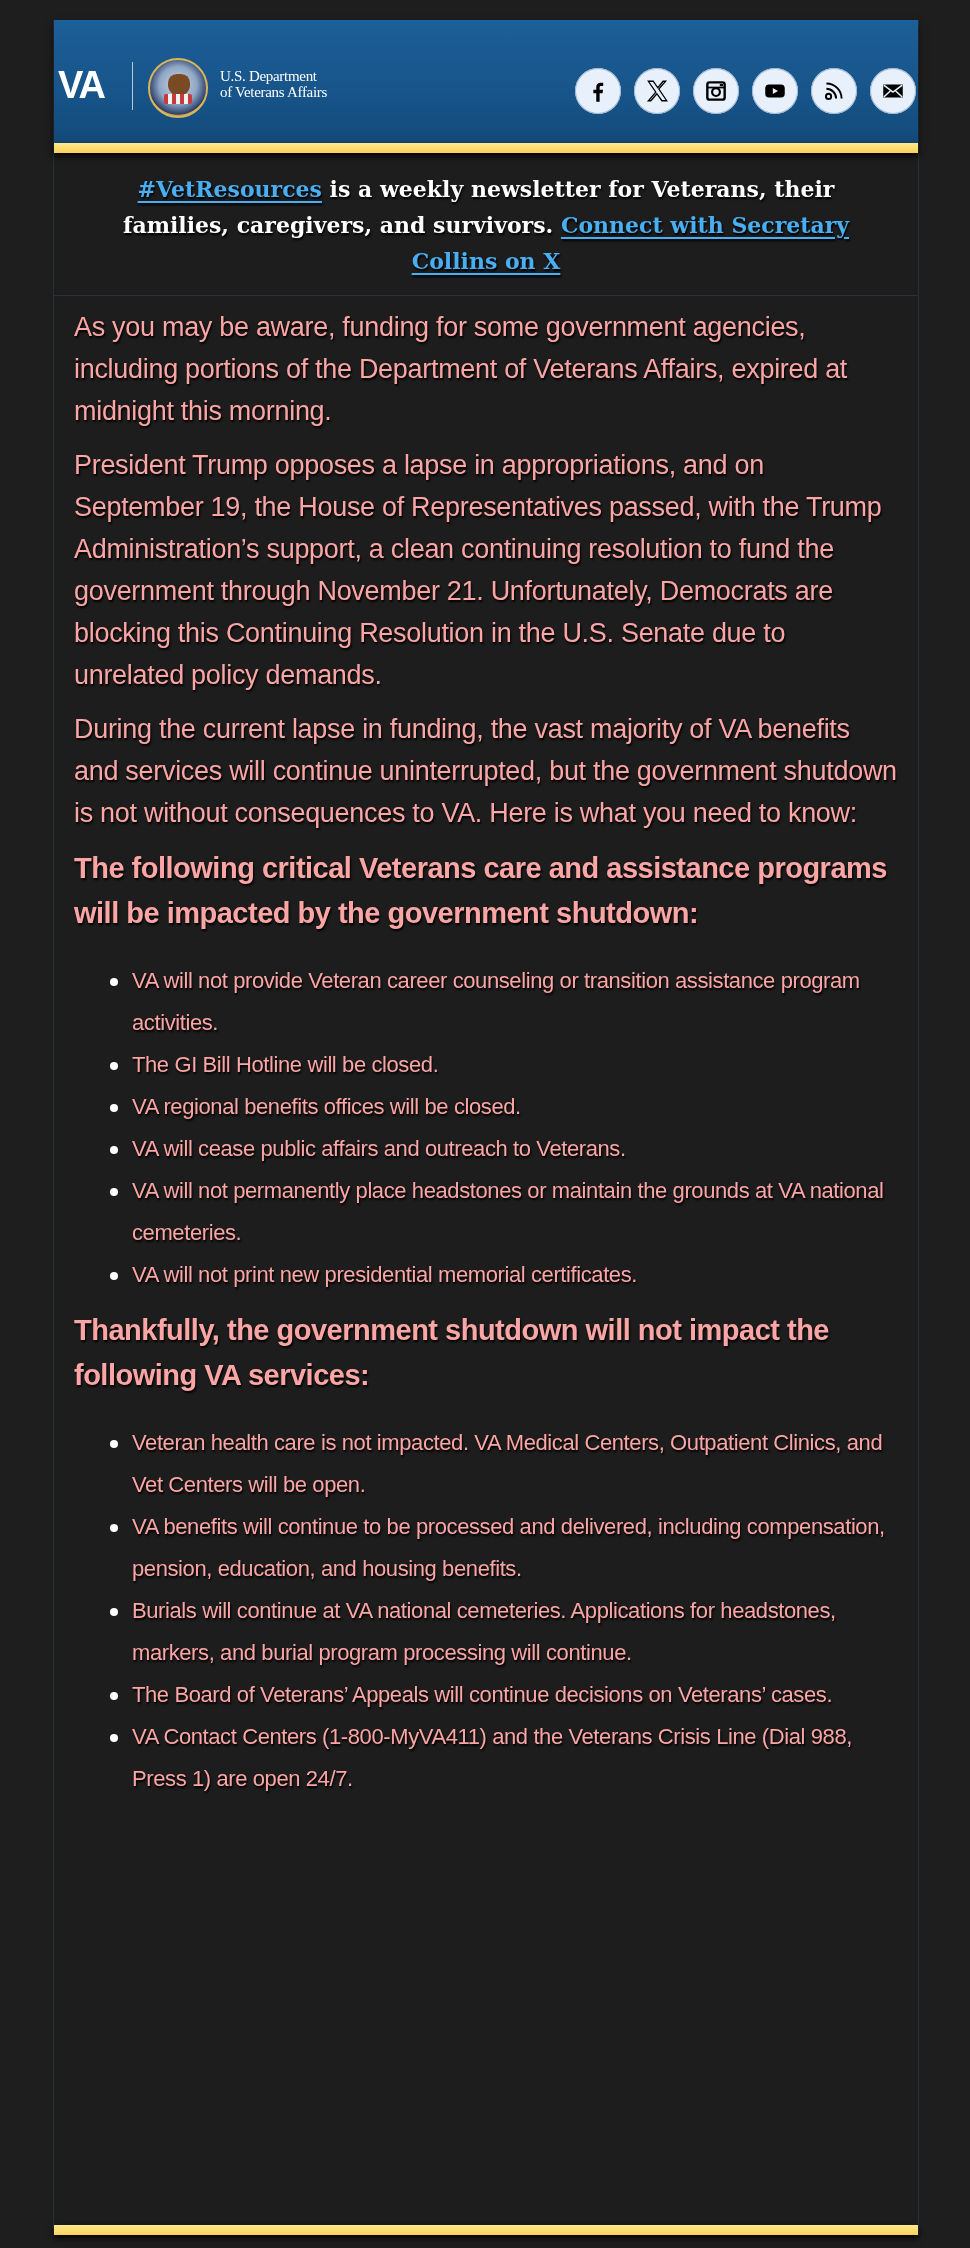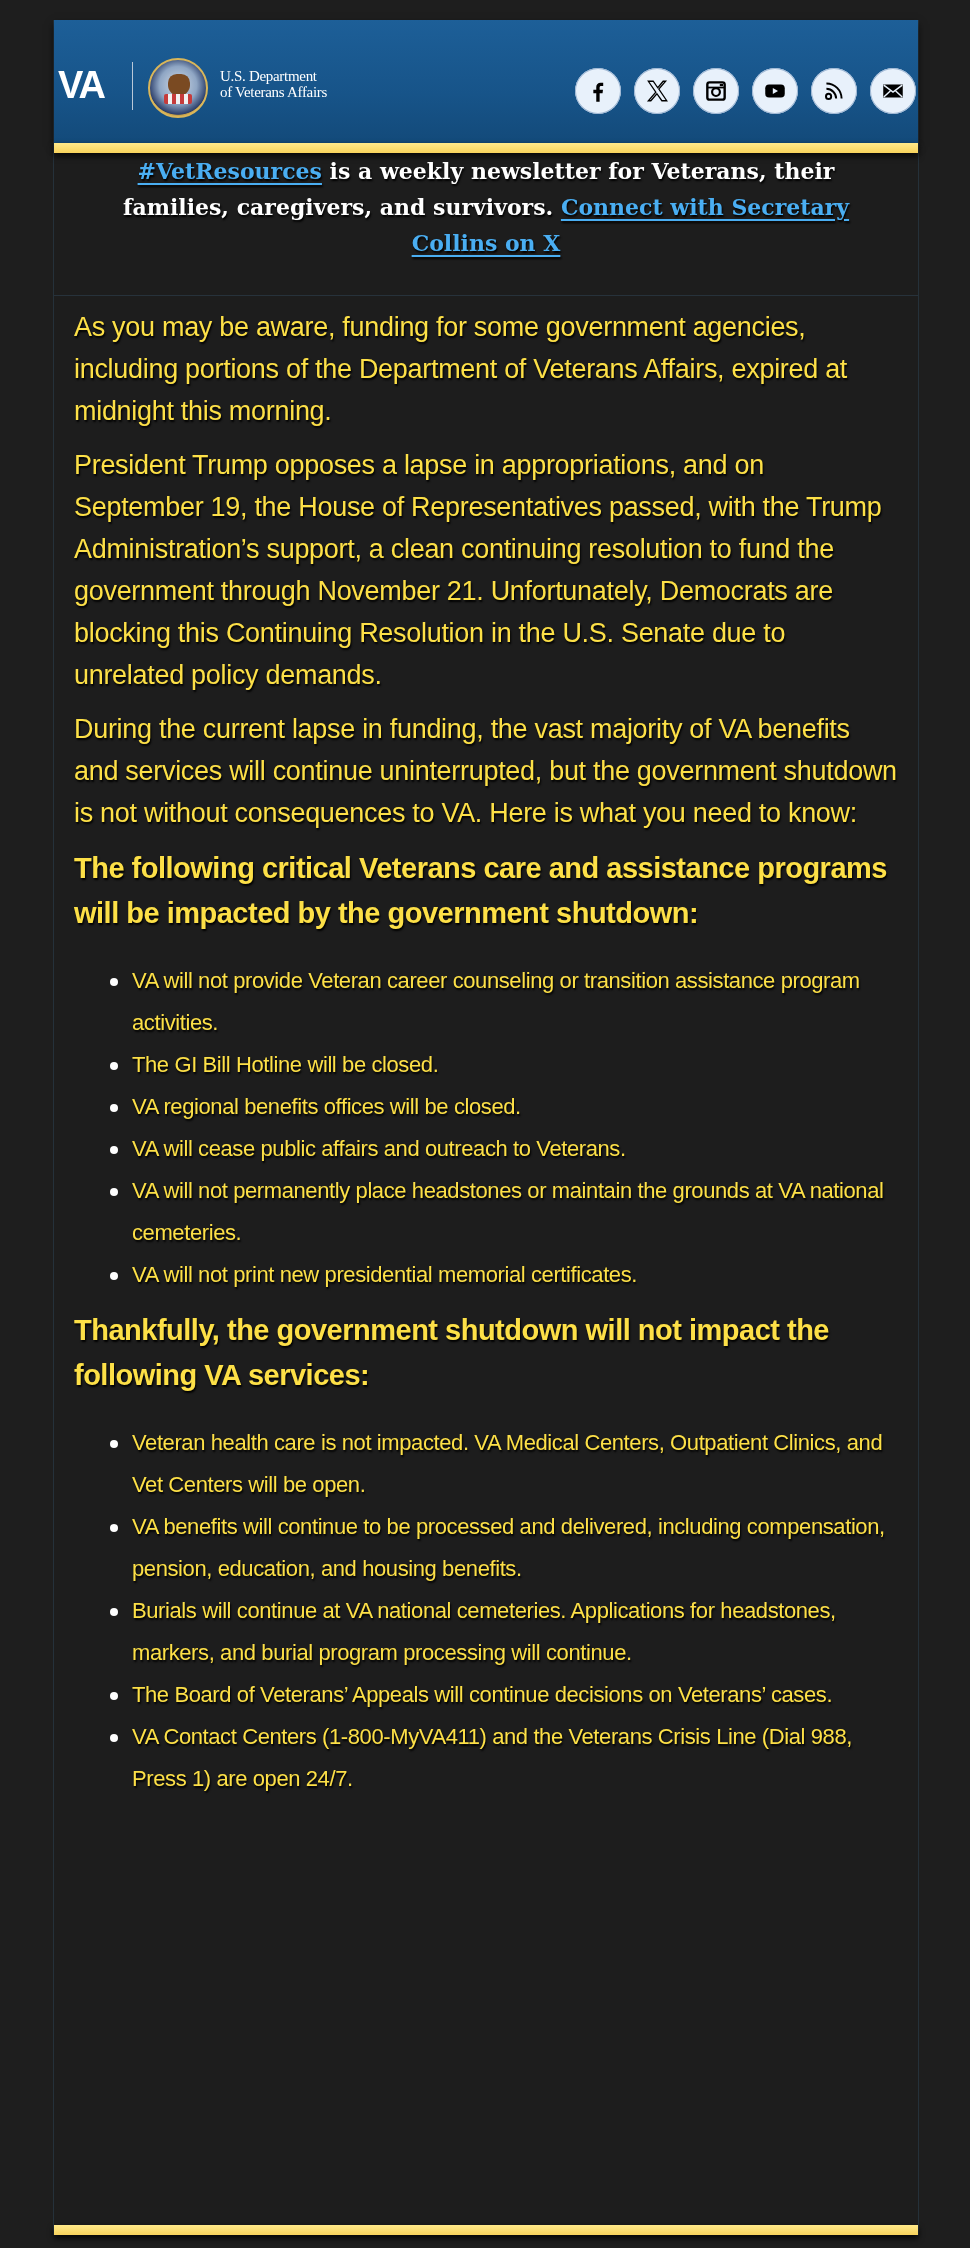--- a/index.html
+++ b/index.html
@@ -71,42 +71,42 @@
   .social-btn {
     width: 46px; height: 46px; border-radius: 50%;
     background: #e8f1fb;
     display: flex; align-items: center; justify-content: center;
     box-shadow: 0 0 0 1px #9db6d3 inset;
     cursor: pointer;
   }
   .social-btn svg { width: 26px; height: 26px; }
 
   .intro {
-    padding: 0 30px 0 30px;
+    padding: 18px 30px 0 30px;
     height: 143px;
     box-sizing: border-box;
     text-align: center;
     font-family: "DejaVu Serif", serif;
     font-weight: bold;
     font-size: 22px;
     line-height: 36px;
     color: #ffffff;
     text-shadow: 1px 2px 2px #000;
     border-bottom: 1px solid #27323b;
   }
   .intro a {
     color: #4aaef2;
     text-decoration: underline;
     text-underline-offset: 4px;
   }
 
   .content {
     padding: 10px 20px 0 20px;
     font-family: "Liberation Sans", sans-serif;
-    color: #fde047;
+    color: #fca5a5;
     text-shadow: 1px 2px 2px #000;
   }
   .content p {
     margin: 0 0 12px 0;
     font-size: 27px;
     line-height: 42px;
     letter-spacing: -0.3px;
   }
   .content h2 {
     margin: 0 0 24px 0;

